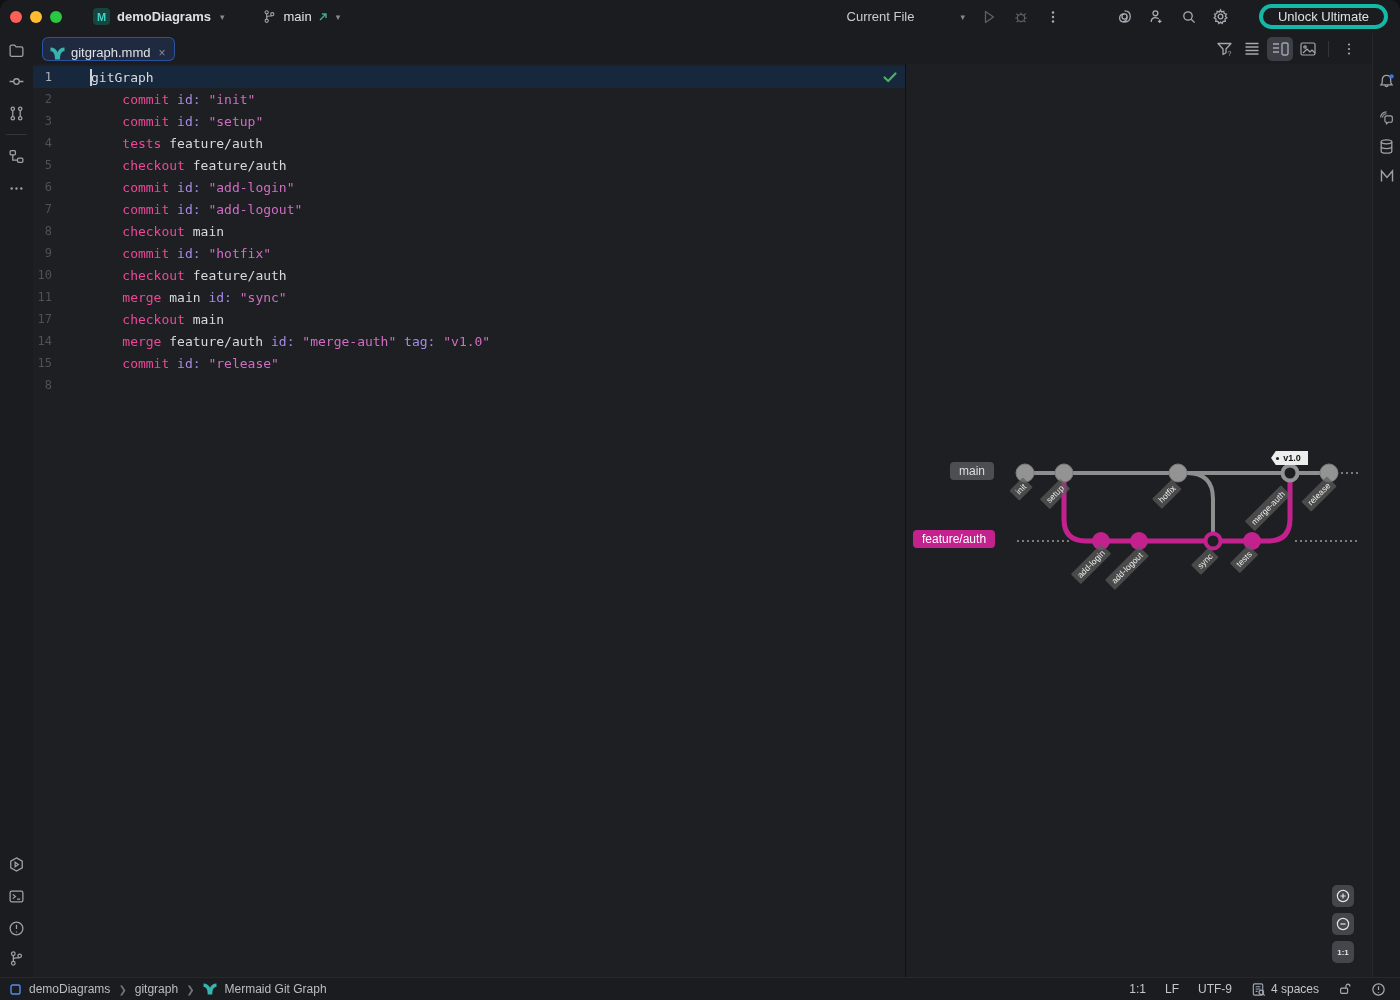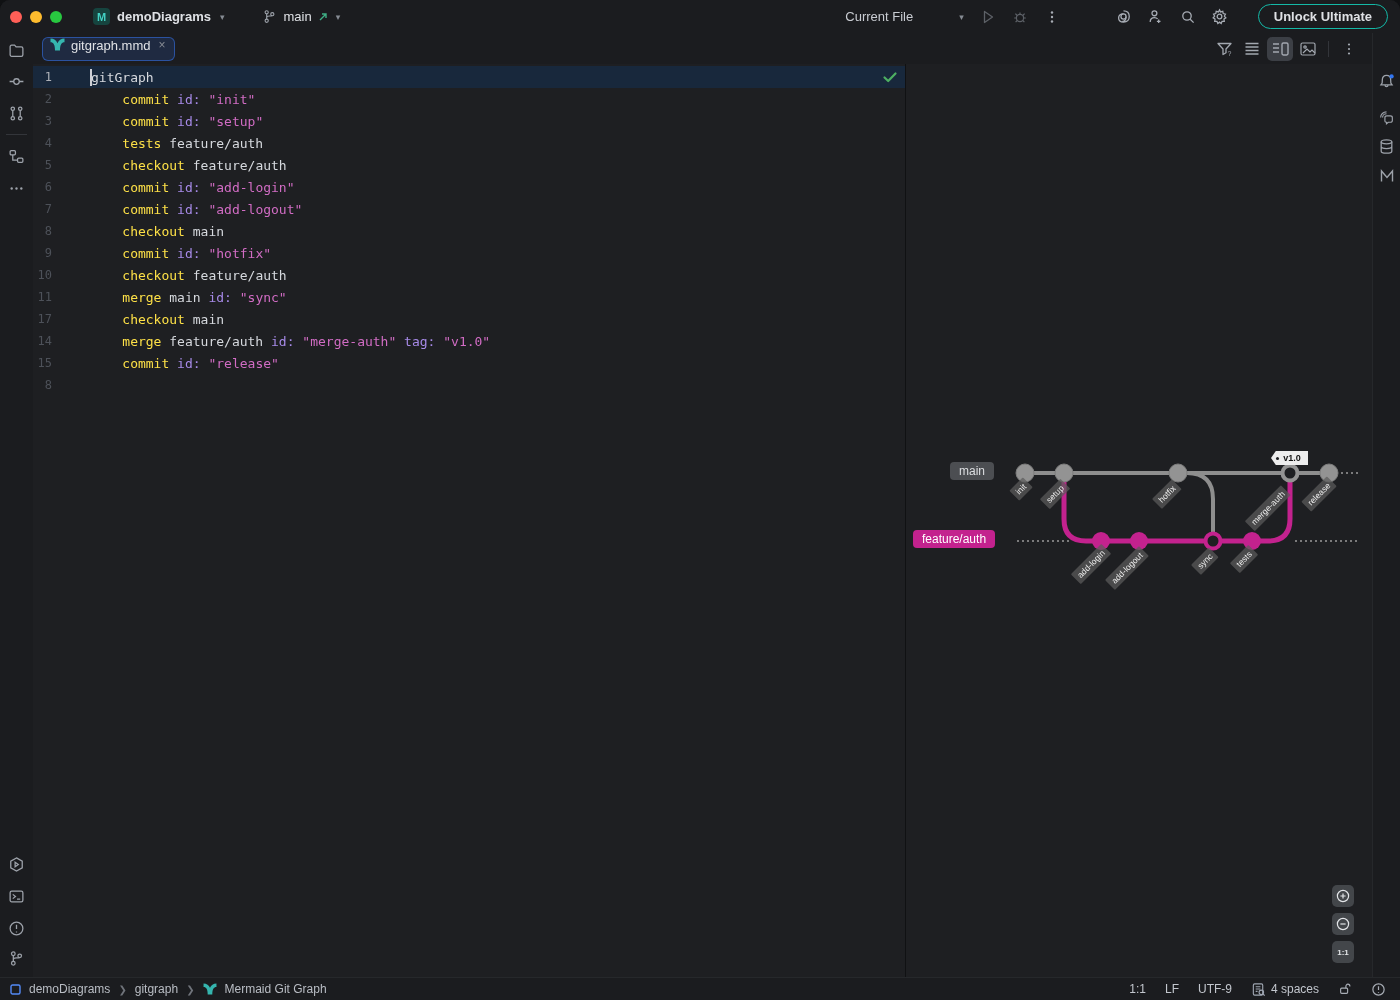--- a/index.html
+++ b/index.html
@@ -15,46 +15,46 @@
   #project-widget { display:flex; align-items:center; margin-left:31px; gap:7px; cursor:default; }
   #project-avatar { width:17px; height:17px; border-radius:4px; background:#16443f; color:#43d2c5; font-size:11px; font-weight:bold; display:flex; align-items:center; justify-content:center; }
   .tb-text { font-size:13px; color:#dfe1e5; font-weight:600; }
   .chev { color:#868b93; font-size:9px; margin-left:2px; }
   #vcs-widget { display:flex; align-items:center; gap:5px; margin-left:36px; }
   .tb-text-n { font-size:13px; color:#dfe1e5; font-weight:400; }
   #titlebar-right { margin-left:auto; display:flex; align-items:center; gap:0; padding-right:12px; }
   .tb-icon { width:32px; height:26px; display:flex; align-items:center; justify-content:center; color:#a8adb5; }
   .tb-icon.dim { color:#5d6167; }
   #run-config { display:flex; align-items:center; color:#c9ccd2; font-size:13px; margin-right:8px;gap:44px; }
-  #unlock-pill { margin-left:22px; border:1px solid #14b8a6; border-radius:13px; height:25px; padding:0 15px; display:flex; align-items:center; font-size:13px; color:#dfe1e5; background:transparent;font-weight:bold; }
+  #unlock-pill { margin-left:22px; border:4px solid #14b8a6; border-radius:13px; height:25px; padding:0 15px; display:flex; align-items:center; font-size:13px; color:#dfe1e5; background:transparent; }
 
   
   #left-strip { position:absolute; left:0; top:33px; width:33px; bottom:23px; background:#1b1c1f; }
   #right-strip { position:absolute; right:0; top:33px; width:28px; bottom:23px; background:#1b1c1f; border-left:1px solid #26282b; }
   .strip-btn { position:absolute; left:50%; transform:translateX(-50%); width:24px; height:24px; display:flex; align-items:center; justify-content:center; color:#9da2aa; }
   .strip-div { position:absolute; left:6px; right:6px; height:1px; background:#33353a; }
 
   
   #tabbar { position:absolute; left:33px; top:33px; right:28px; height:31px; background:#1b1c1f; display:flex; align-items:center; }
-  #tab-active { display:flex; align-items:flex-start; gap:6px; margin-left:9px; height:24px; padding:0 8px 0 7px; background:rgba(53,116,240,0.16); border:1px solid rgba(53,116,240,0.55); border-radius:6px; font-size:13px; color:#dfe1e5; }
+  #tab-active { display:flex; align-items:flex-end; gap:6px; margin-left:9px; height:24px; padding:0 8px 0 7px; background:rgba(53,116,240,0.16); border:1px solid rgba(53,116,240,0.55); border-radius:6px; font-size:13px; color:#dfe1e5; }
   #tab-close { color:#868b93; font-size:12px; margin-left:2px; }
   #tabbar-right { margin-left:auto; display:flex; align-items:center; gap:2px; padding-right:10px; }
   .mtb-btn { width:26px; height:24px; border-radius:5px; display:flex; align-items:center; justify-content:center; color:#a3a8b0; }
   .mtb-btn.active { background:#3c3f45; }
   .vdiv { width:1px; height:16px; background:#33353a; margin:0 5px; }
 
   
   #editor { position:absolute; left:33px; top:64px; width:872px; bottom:23px; background:#1e1f22; overflow:hidden; }
   #code-lines { position:absolute; left:0; top:2px; right:0; font-family:"DejaVu Sans Mono", monospace; font-size:13px; }
   .line { height:22px; display:flex; align-items:center; white-space:pre; }
   .line.active { background:#18283c; }
   .ln { width:19px; text-align:right; color:#4d5159; font-size:12px; flex:none; font-family:"DejaVu Sans Mono", monospace; }
   .line.active .ln { color:#aeb1b8; }
   .lc { margin-left:39px; white-space:pre; }
-  .tok-kw{color:#fde047}.tok-attr{color:#a78ae8}.tok-str{color:#d16cc4}.tok-plain{color:#d6d9de}
+  .tok-kw{color:#ec4899}.tok-attr{color:#a78ae8}.tok-str{color:#d16cc4}.tok-plain{color:#d6d9de}
   #caret { position:absolute; left:57px; top:5px; width:1.5px; height:17px; background:#ced0d6; }
   #inspection-ok { position:absolute; left:849px; top:5px; width:18px; height:18px; color:#4daf62; }
   #editor-divider { position:absolute; left:905px; top:64px; width:1px; bottom:23px; background:#101113; }
 
   
   #preview { position:absolute; left:906px; top:64px; width:466px; bottom:23px; background:#1e1f22; overflow:hidden; }
   .branch-label { position:absolute; border-radius:4px; font-size:12px; padding:2px 9px; }
   #label-main { left:44px; top:398px; background:#4c4e52; color:#dcdee1; }
   #label-feature { left:7px; top:466px; background:#c3228e; color:#fff; }
   .commit-chip { position:absolute; transform:translate(-50%,-50%) rotate(-45deg); background:rgba(92,92,92,0.72); color:#ececec; font-size:8.5px; padding:2px 4px; border-radius:1px; white-space:nowrap; }

